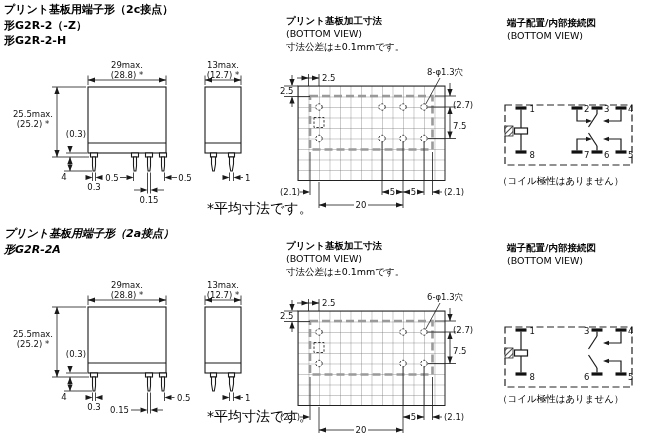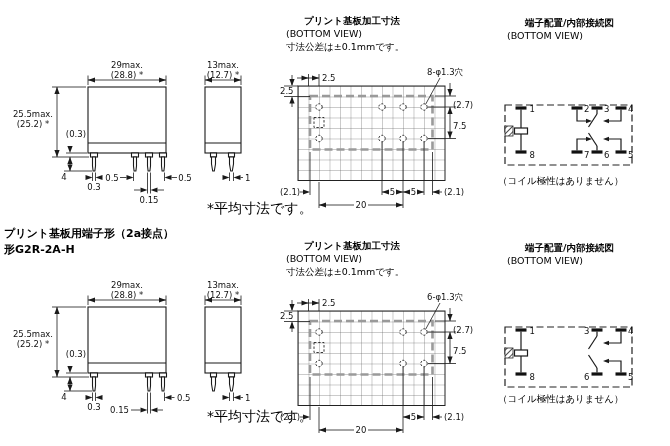--- a/index.html
+++ b/index.html
@@ -1,31 +1,36 @@
 <!DOCTYPE html>
 <html><head>
 <meta charset="utf-8">
 <style>
   html,body{margin:0;padding:0;background:#fff;}
   .page{position:relative;width:670px;height:446px;background:#fff;overflow:hidden;
         font-family:"DejaVu Sans","Liberation Sans",sans-serif;color:#000;}
   .abs{position:absolute;}
   .h{font-weight:bold;font-size:11px;line-height:15.5px;white-space:nowrap;}
-  .t1{font-weight:bold;font-size:9.5px;line-height:13px;white-space:nowrap;margin-left:18px;}
+  .t1{font-weight:bold;font-size:9.5px;line-height:13px;white-space:nowrap;}
   .t2{font-size:9.5px;line-height:13px;white-space:nowrap;}
   .note{font-size:14px;white-space:nowrap;}
   svg{position:absolute;overflow:visible;}
   svg text{font-family:"DejaVu Sans","Liberation Sans",sans-serif;font-size:8.5px;fill:#111;}
   svg .lbl{font-size:9px;}
 </style>
 </head>
 <body>
 
 <div class="page">
 
+  <div class="abs" style="left:4px;top:2px;">
+    <div class="h">プリント基板用端子形（2c接点）</div>
+    <div class="h">形G2R-2（-Z）</div>
+    <div class="h">形G2R-2-H</div>
+  </div>
 
   <svg width="280" height="155" viewBox="0 0 280 155" style="left:0;top:58px;">
     <g stroke="#1a1a1a" stroke-width="1.1" fill="#fff">
       <rect x="88" y="29" width="78" height="66"></rect>
       <line x1="88" y1="85" x2="166" y2="85"></line>
       <rect x="90.5" y="95" width="7" height="4"></rect>
         <rect x="131.5" y="95" width="7" height="4"></rect>
       <rect x="145.5" y="95" width="7" height="4"></rect>
         <rect x="159.5" y="95" width="7" height="4"></rect>
       <polygon points="92.5,99 95.5,99 95.5,108 94.9,113 93.1,113 92.5,108"></polygon>
@@ -236,23 +241,23 @@
       <text x="106" y="17">3</text>
       <text x="130" y="17">4</text>
       <text x="31.5" y="62.5">8</text>
       <text x="86" y="62.5">7</text>
       <text x="106" y="62.5">6</text>
       <text x="130" y="62.5">5</text>
     </g>
   </svg>
   <div class="abs t2" style="left:498px;top:174px;">（コイル極性はありません）</div>
 
-  <div class="abs" style="left:4px;top:226px;">
+  <div class="abs" style="left:4px;top:226px;font-style:italic;">
     <div class="h">プリント基板用端子形（2a接点）</div>
-    <div class="h">形G2R-2A-H</div>
+    <div class="h">形G2R-2A</div>
   </div>
 
   <svg width="280" height="155" viewBox="0 0 280 155" style="left:0;top:278px;">
     <g stroke="#1a1a1a" stroke-width="1.1" fill="#fff">
       <rect x="88" y="29" width="78" height="66"></rect>
       <line x1="88" y1="85" x2="166" y2="85"></line>
       <rect x="90.5" y="95" width="7" height="4"></rect>
         <rect x="145.5" y="95" width="7" height="4"></rect>
         <rect x="159.5" y="95" width="7" height="4"></rect>
       <polygon points="92.5,99 95.5,99 95.5,108 94.9,113 93.1,113 92.5,108"></polygon>

